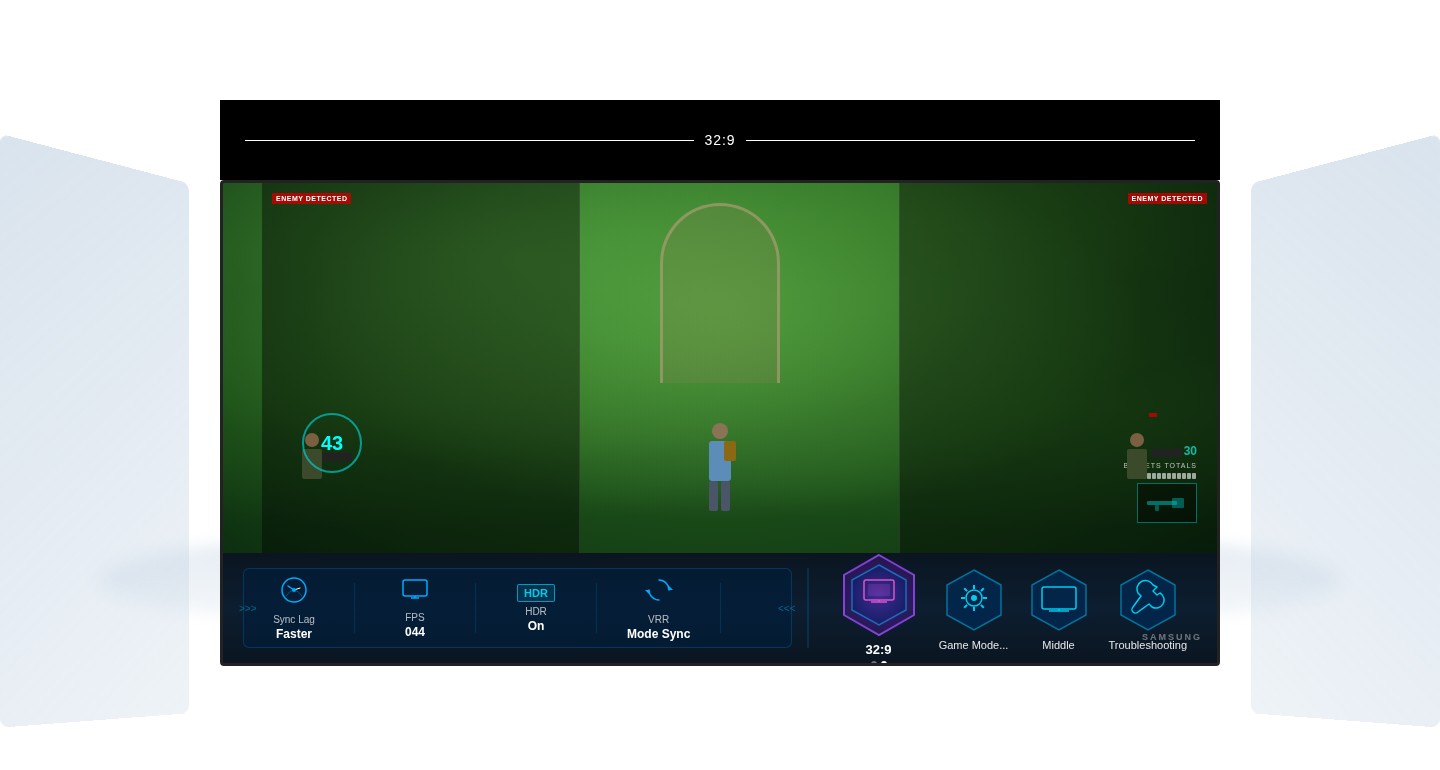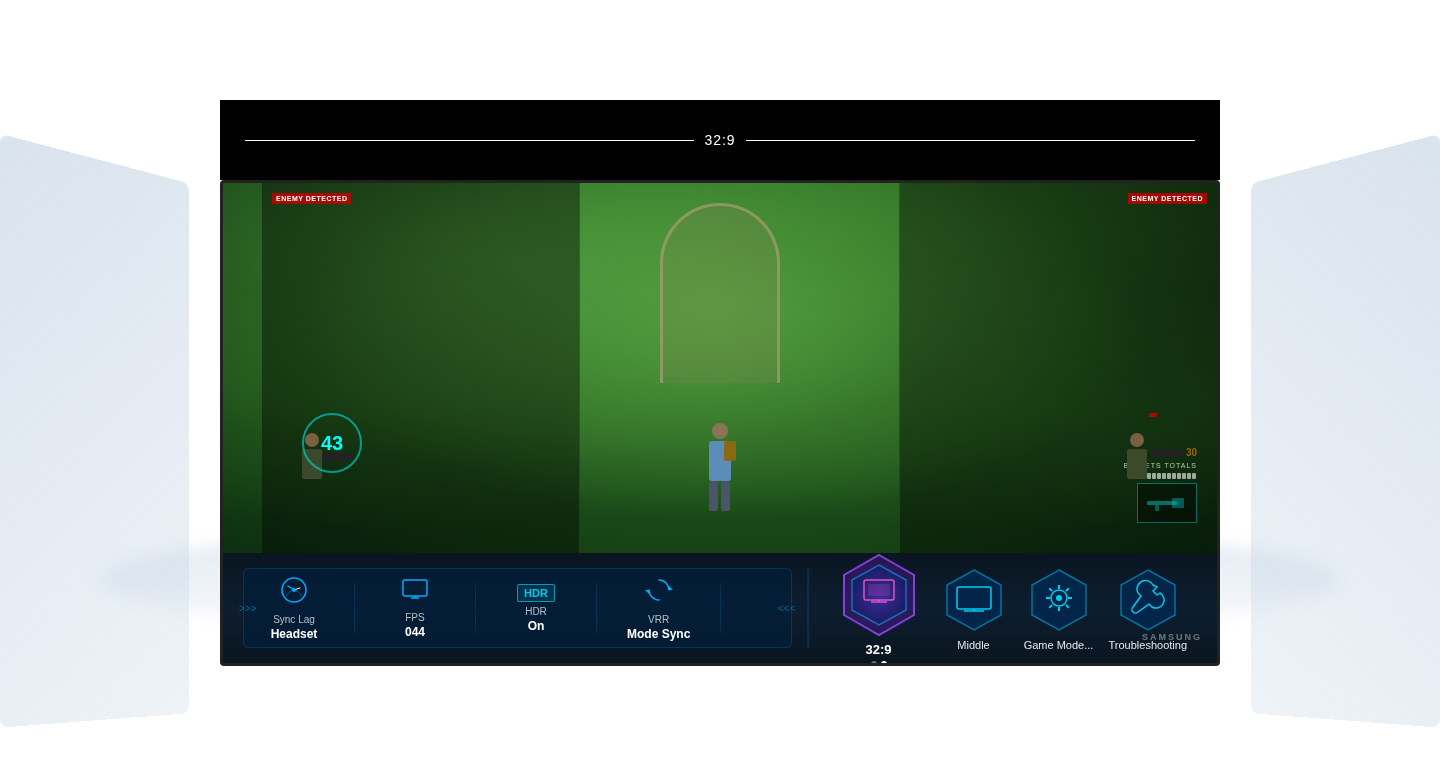--- a/index.html
+++ b/index.html
@@ -282,22 +282,22 @@
       flex-direction: column;
       align-items: flex-end;
       gap: 4px;
     }
     .bullets-label {
       color: rgba(255,255,255,0.7);
       font-size: 7px;
       letter-spacing: 1px;
     }
     .bullets-count {
-      color: #a16207;
-      font-size: 10px;
+      color: #14b8a6;
+      font-size: 12px;
       font-weight: bold;
     }
     .bullets-bar {
       display: flex;
       flex-wrap: wrap;
       gap: 1px;
       width: 60px;
     }
     .bullet-dot {
       width: 4px;
@@ -675,21 +675,21 @@
             <div class="info-icon">
               <svg width="28" height="28" viewBox="0 0 28 28">
                 <circle cx="14" cy="14" r="12" fill="none" stroke="#00aaff" stroke-width="1.5"></circle>
                 <path d="M14 14 L8 10" stroke="#00aaff" stroke-width="1.5" stroke-linecap="round"></path>
                 <path d="M14 14 L20 12" stroke="#ffffff" stroke-width="1" stroke-linecap="round"></path>
                 <circle cx="14" cy="14" r="2" fill="#00aaff"></circle>
                 <path d="M6 20 Q14 8 22 20" fill="none" stroke="#00aaff" stroke-width="0.8" opacity="0.5"></path>
               </svg>
             </div>
             <span class="info-label">Sync Lag</span>
-            <span class="info-value">Headset</span>
+            <span class="info-value">Faster</span>
           </div>
 
           <div class="info-sep"></div>
 
           <div class="info-item">
             <div class="info-icon">
               <svg width="28" height="24" viewBox="0 0 28 24">
                 <rect x="2" y="2" width="24" height="16" rx="2" fill="none" stroke="#00aaff" stroke-width="1.5"></rect>
                 <line x1="10" y1="20" x2="18" y2="20" stroke="#00aaff" stroke-width="1.5"></line>
                 <line x1="14" y1="18" x2="14" y2="20" stroke="#00aaff" stroke-width="1.5"></line>
@@ -744,33 +744,20 @@
                 <line x1="37" y1="52" x2="53" y2="52" stroke="#ff69b4" stroke-width="1.5"></line>
                 <line x1="45" y1="50" x2="45" y2="52" stroke="#ff69b4" stroke-width="1.5"></line>
                 <rect x="34" y="34" width="22" height="12" rx="1" fill="rgba(255,105,180,0.2)"></rect>
               </svg>
             </div>
             <span class="hex-active-label">32:9</span>
             <div class="hex-dots">
               <div class="hex-dot"></div>
               <div class="hex-dot active"></div>
             </div>
-          </div>
-
-          <div class="hex-item">
-            <div class="hex-icon">
-              <svg width="70" height="70" viewBox="0 0 70 70">
-                <polygon points="35,5 62,20 62,50 35,65 8,50 8,20" fill="rgba(0,40,80,0.8)" stroke="rgba(0,150,200,0.7)" stroke-width="1.5"></polygon>
-
-                <rect x="18" y="22" width="34" height="22" rx="2" fill="none" stroke="#00ccee" stroke-width="1.5"></rect>
-                <line x1="25" y1="46" x2="45" y2="46" stroke="#00ccee" stroke-width="1.5"></line>
-                <line x1="35" y1="44" x2="35" y2="46" stroke="#00ccee" stroke-width="1.5"></line>
-              </svg>
-            </div>
-            <span class="hex-label">Middle</span>
           </div>
 
           <div class="hex-item">
             <div class="hex-icon">
               <svg width="70" height="70" viewBox="0 0 70 70">
                 <polygon points="35,5 62,20 62,50 35,65 8,50 8,20" fill="rgba(0,40,80,0.8)" stroke="rgba(0,150,200,0.7)" stroke-width="1.5"></polygon>
 
                 <circle cx="35" cy="33" r="8" fill="none" stroke="#00ccee" stroke-width="1.5"></circle>
                 <circle cx="35" cy="33" r="3" fill="#00ccee"></circle>
                 <line x1="35" y1="20" x2="35" y2="24" stroke="#00ccee" stroke-width="2"></line>
@@ -784,20 +771,33 @@
               </svg>
             </div>
             <span class="hex-label">Game Mode...</span>
           </div>
 
           <div class="hex-item">
             <div class="hex-icon">
               <svg width="70" height="70" viewBox="0 0 70 70">
                 <polygon points="35,5 62,20 62,50 35,65 8,50 8,20" fill="rgba(0,40,80,0.8)" stroke="rgba(0,150,200,0.7)" stroke-width="1.5"></polygon>
 
+                <rect x="18" y="22" width="34" height="22" rx="2" fill="none" stroke="#00ccee" stroke-width="1.5"></rect>
+                <line x1="25" y1="46" x2="45" y2="46" stroke="#00ccee" stroke-width="1.5"></line>
+                <line x1="35" y1="44" x2="35" y2="46" stroke="#00ccee" stroke-width="1.5"></line>
+              </svg>
+            </div>
+            <span class="hex-label">Middle</span>
+          </div>
+
+          <div class="hex-item">
+            <div class="hex-icon">
+              <svg width="70" height="70" viewBox="0 0 70 70">
+                <polygon points="35,5 62,20 62,50 35,65 8,50 8,20" fill="rgba(0,40,80,0.8)" stroke="rgba(0,150,200,0.7)" stroke-width="1.5"></polygon>
+
                 <path d="M40 20 A8 8 0 0 0 25 28 L28 31 L20 42 A3 3 0 0 0 25 47 L36 39 L39 42 A8 8 0 0 0 47 28 L44 30 L40 26 L44 22 Z" fill="none" stroke="#00ccee" stroke-width="1.5" stroke-linejoin="round"></path>
               </svg>
             </div>
             <span class="hex-label">Troubleshooting</span>
           </div>
 
         </div>
 
         <span class="samsung-logo">SAMSUNG</span>
 

